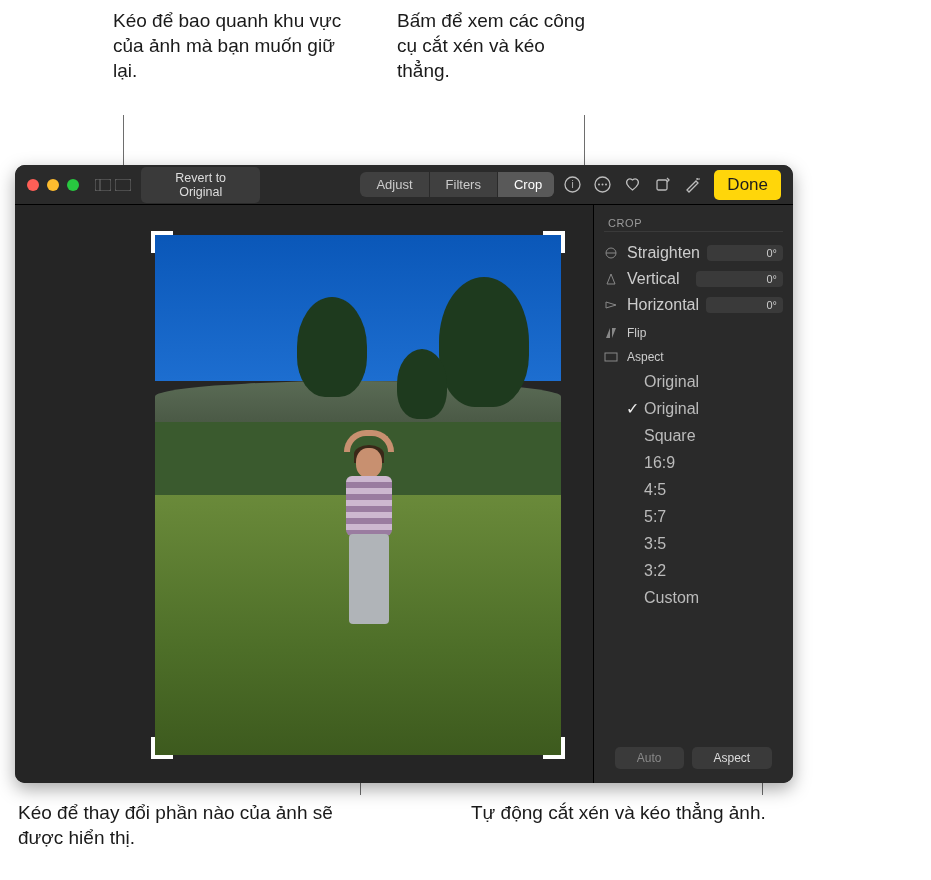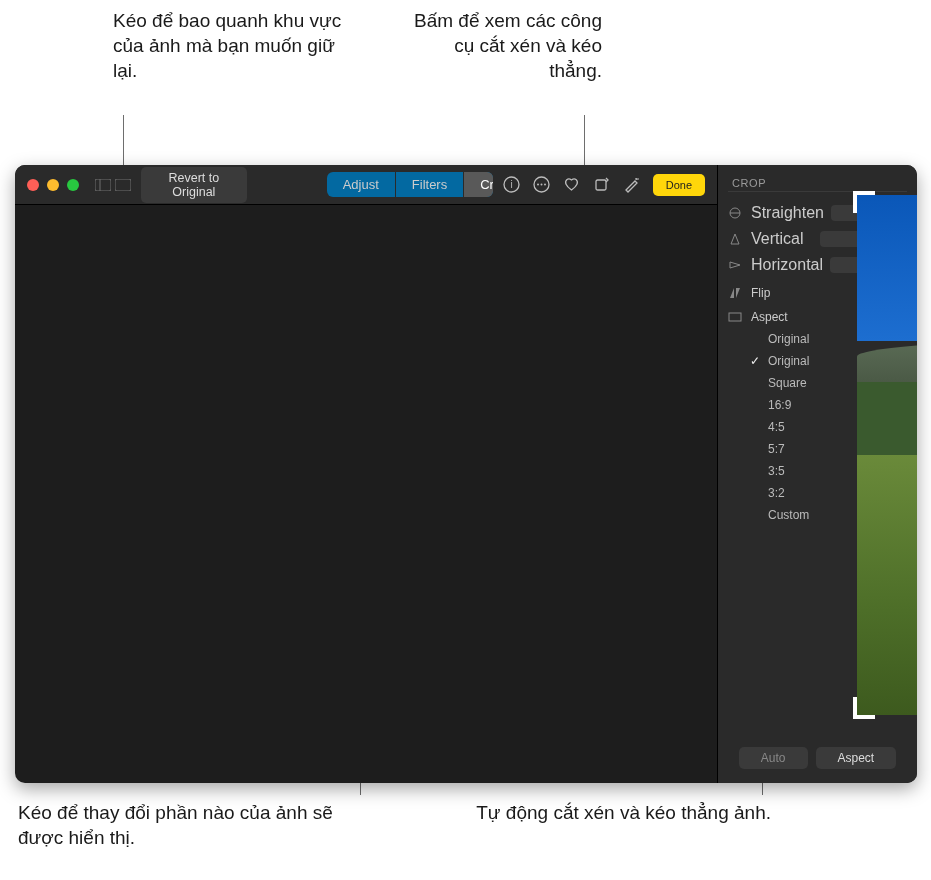--- a/index.html
+++ b/index.html
@@ -1,39 +1,39 @@
 <!DOCTYPE html>
 <html><head>
 <meta charset="utf-8">
 <style>
   * { margin: 0; padding: 0; box-sizing: border-box; }
   body { font-family: -apple-system, "Helvetica Neue", Arial, sans-serif; background: #fff; width: 931px; height: 880px; position: relative; overflow: hidden; color: #1d1d1f; }
   .callout { position: absolute; font-size: 19px; line-height: 1.32; color: #1a1a1a; }
   .callout.top-left { left: 113px; top: 8px; width: 230px; }
-  .callout.top-right { left: 397px; top: 8px; width: 205px; text-align: right; }
+  .callout.top-right { left: 397px; top: 8px; width: 205px; text-align: left; }
   .callout.bottom-left { left: 18px; top: 800px; width: 320px; }
-  .callout.bottom-right { left: 471px; top: 800px; width: 300px; text-align: right; }
+  .callout.bottom-right { left: 471px; top: 800px; width: 300px; }
   .leader { position: absolute; background: #6e6e6e; }
-  .window { position: absolute; left: 15px; top: 165px; width: 902px; height: 618px; background: #1d1d1d; border-radius: 10px; overflow: hidden; box-shadow: 0 6px 18px rgba(0,0,0,0.35); display: flex; }
+  .window { position: absolute; left: 15px; top: 165px; width: 778px; height: 618px; background: #1d1d1d; border-radius: 10px; overflow: hidden; box-shadow: 0 6px 18px rgba(0,0,0,0.35); display: flex; flex-direction: column; }
   .titlebar { height: 40px; background: #2a2a2a; display: flex; align-items: center; padding: 0 12px; gap: 10px; border-bottom: 1px solid #000; }
   .traffic { display: flex; gap: 8px; }
   .tl { width: 12px; height: 12px; border-radius: 50%; }
   .tl.close { background: #ff5f57; }
   .tl.min { background: #febc2e; }
   .tl.max { background: #28c840; }
   .view-toggle { display: flex; gap: 0; margin-left: 6px; }
   .view-toggle svg { fill: #6e6e6e; }
   .btn { background: #3a3a3a; border: none; color: #ddd; border-radius: 5px; font-size: 12.5px; padding: 4px 12px; cursor: pointer; }
-  .seg { display: flex; background: #0369a1; border-radius: 6px; overflow: hidden; margin-left: 70px; }
+  .seg { display: flex; background: #404040; border-radius: 6px; overflow: hidden; margin-left: 90px; }
   .seg button { background: transparent; border: none; color: #ccc; font-size: 13px; padding: 5px 16px; cursor: pointer; }
   .seg button.active { background: #595959; color: #fff; }
   .seg button + button { border-left: 1px solid #2a2a2a; }
   .titlebar-right { margin-left: auto; display: flex; align-items: center; gap: 13px; }
   .icon-btn { color: #bbb; cursor: pointer; display: flex; align-items: center; }
-  .done-btn { background: #ffd60a; color: #1d1d1d; border: none; border-radius: 5px; font-size: 11px; font-weight: 500; padding: 5px 13px; cursor: pointer; }
+  .done-btn { background: #ffd60a; color: #1d1d1d; border: none; border-radius: 5px; font-size: 17px; font-weight: 500; padding: 5px 13px; cursor: pointer; }
   .content { flex: 1; display: flex; }
   .viewer { flex: 1; background: #252525; position: relative; }
   .photo-wrap { position: absolute; left: 140px; top: 30px; width: 406px; height: 520px; }
   .photo { width: 100%; height: 100%; position: relative; overflow: hidden; }
   .sky { position: absolute; inset: 0 0 72% 0; background: linear-gradient(#0a57b8, #1d6ed0); }
   .hill { position: absolute; top: 28%; left: 0; right: 0; height: 15%; background: linear-gradient(#5a6b55, #3d4a38); border-radius: 50% 50% 0 0 / 20% 20% 0 0; }
   .tree { position: absolute; background: #1e3a1e; border-radius: 50% 50% 40% 40%; }
   .tree.t1 { top: 12%; left: 35%; width: 70px; height: 100px; }
   .tree.t2 { top: 8%; right: 8%; width: 90px; height: 130px; }
   .tree.t3 { top: 22%; right: 28%; width: 50px; height: 70px; }
@@ -53,21 +53,21 @@
   .cc-br { bottom: -4px; right: -4px; } .cc-br::before { width: 22px; height: 4px; bottom: 0; right: 0; } .cc-br::after { width: 4px; height: 22px; bottom: 0; right: 0; }
   .sidebar { width: 200px; background: #2a2a2a; border-left: 1px solid #000; padding: 10px 10px; color: #aaa; font-size: 12px; display: flex; flex-direction: column; }
   .sb-title { color: #9a9a9a; font-size: 11px; letter-spacing: 0.6px; margin-bottom: 8px; padding: 2px 4px; border-bottom: 1px solid #3a3a3a; }
   .slider-row { display: flex; align-items: center; gap: 7px; margin: 4px 0; }
   .slider-row .sicon { width: 16px; color: #888; display: flex; }
   .slider-row .slabel { flex: 0 0 62px; color: #ccc; font-size: 16px; }
   .slider-row .sval { background: #3a3a3a; color: #ccc; border-radius: 4px; padding: 2px 6px; min-width: 38px; text-align: right; flex: 1; font-size: 11px; }
   .sb-row { display: flex; align-items: center; gap: 7px; margin: 8px 0 2px; color: #ccc; cursor: pointer; }
   .sb-row .sicon { width: 16px; display: flex; }
   .aspect-list { margin-left: 22px; margin-top: 2px; }
-  .aspect-item { display: flex; align-items: center; gap: 6px; padding: 4px 0; color: #bbb; font-size: 12px; cursor: pointer; }
+  .aspect-item { display: flex; align-items: center; gap: 6px; padding: 4px 0; color: #bbb; font-size: 16px; cursor: pointer; }
   .aspect-item .check { width: 12px; visibility: hidden; color: #eee; }
   .aspect-item.selected .check { visibility: visible; }
   .sb-footer { margin-top: auto; display: flex; gap: 8px; justify-content: center; padding-bottom: 4px; }
   .sb-footer .btn { padding: 4px 22px; font-size: 12px; }
   .sb-footer .btn.muted { color: #888; }
 </style>
 </head>
 <body>
 
 <div class="callout top-left">Kéo để bao quanh khu vực của ảnh mà bạn muốn giữ lại.</div>

